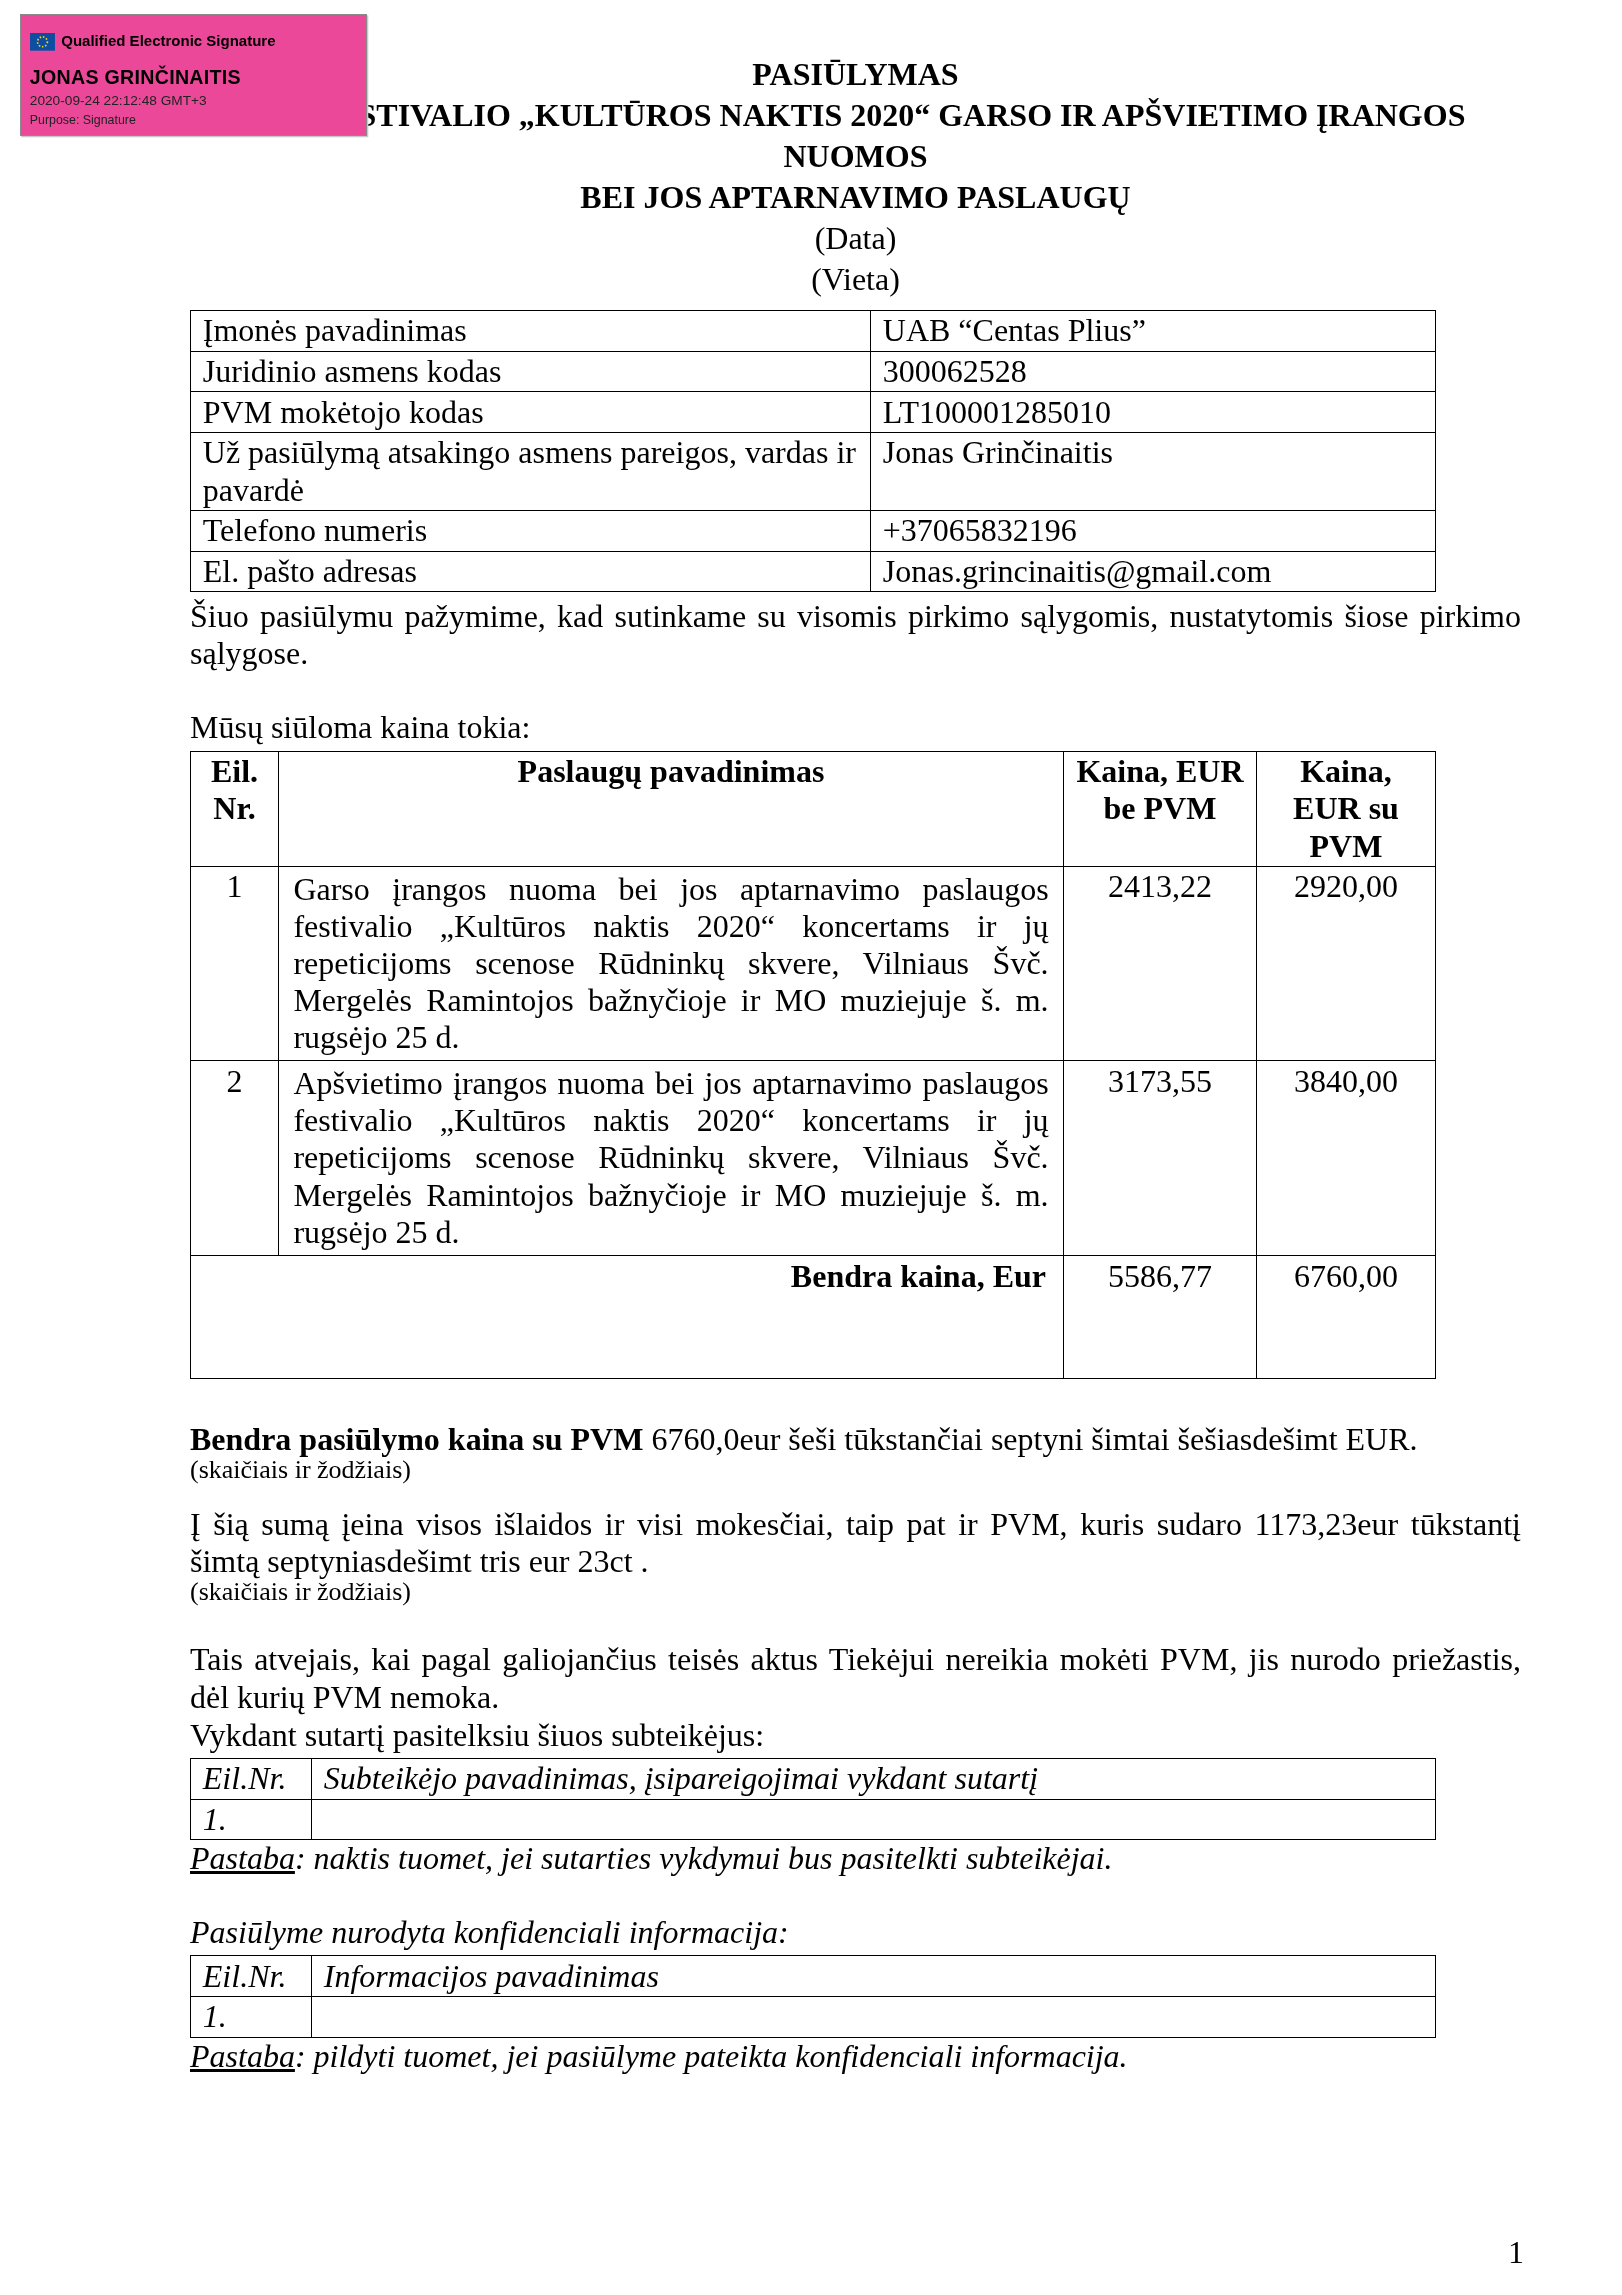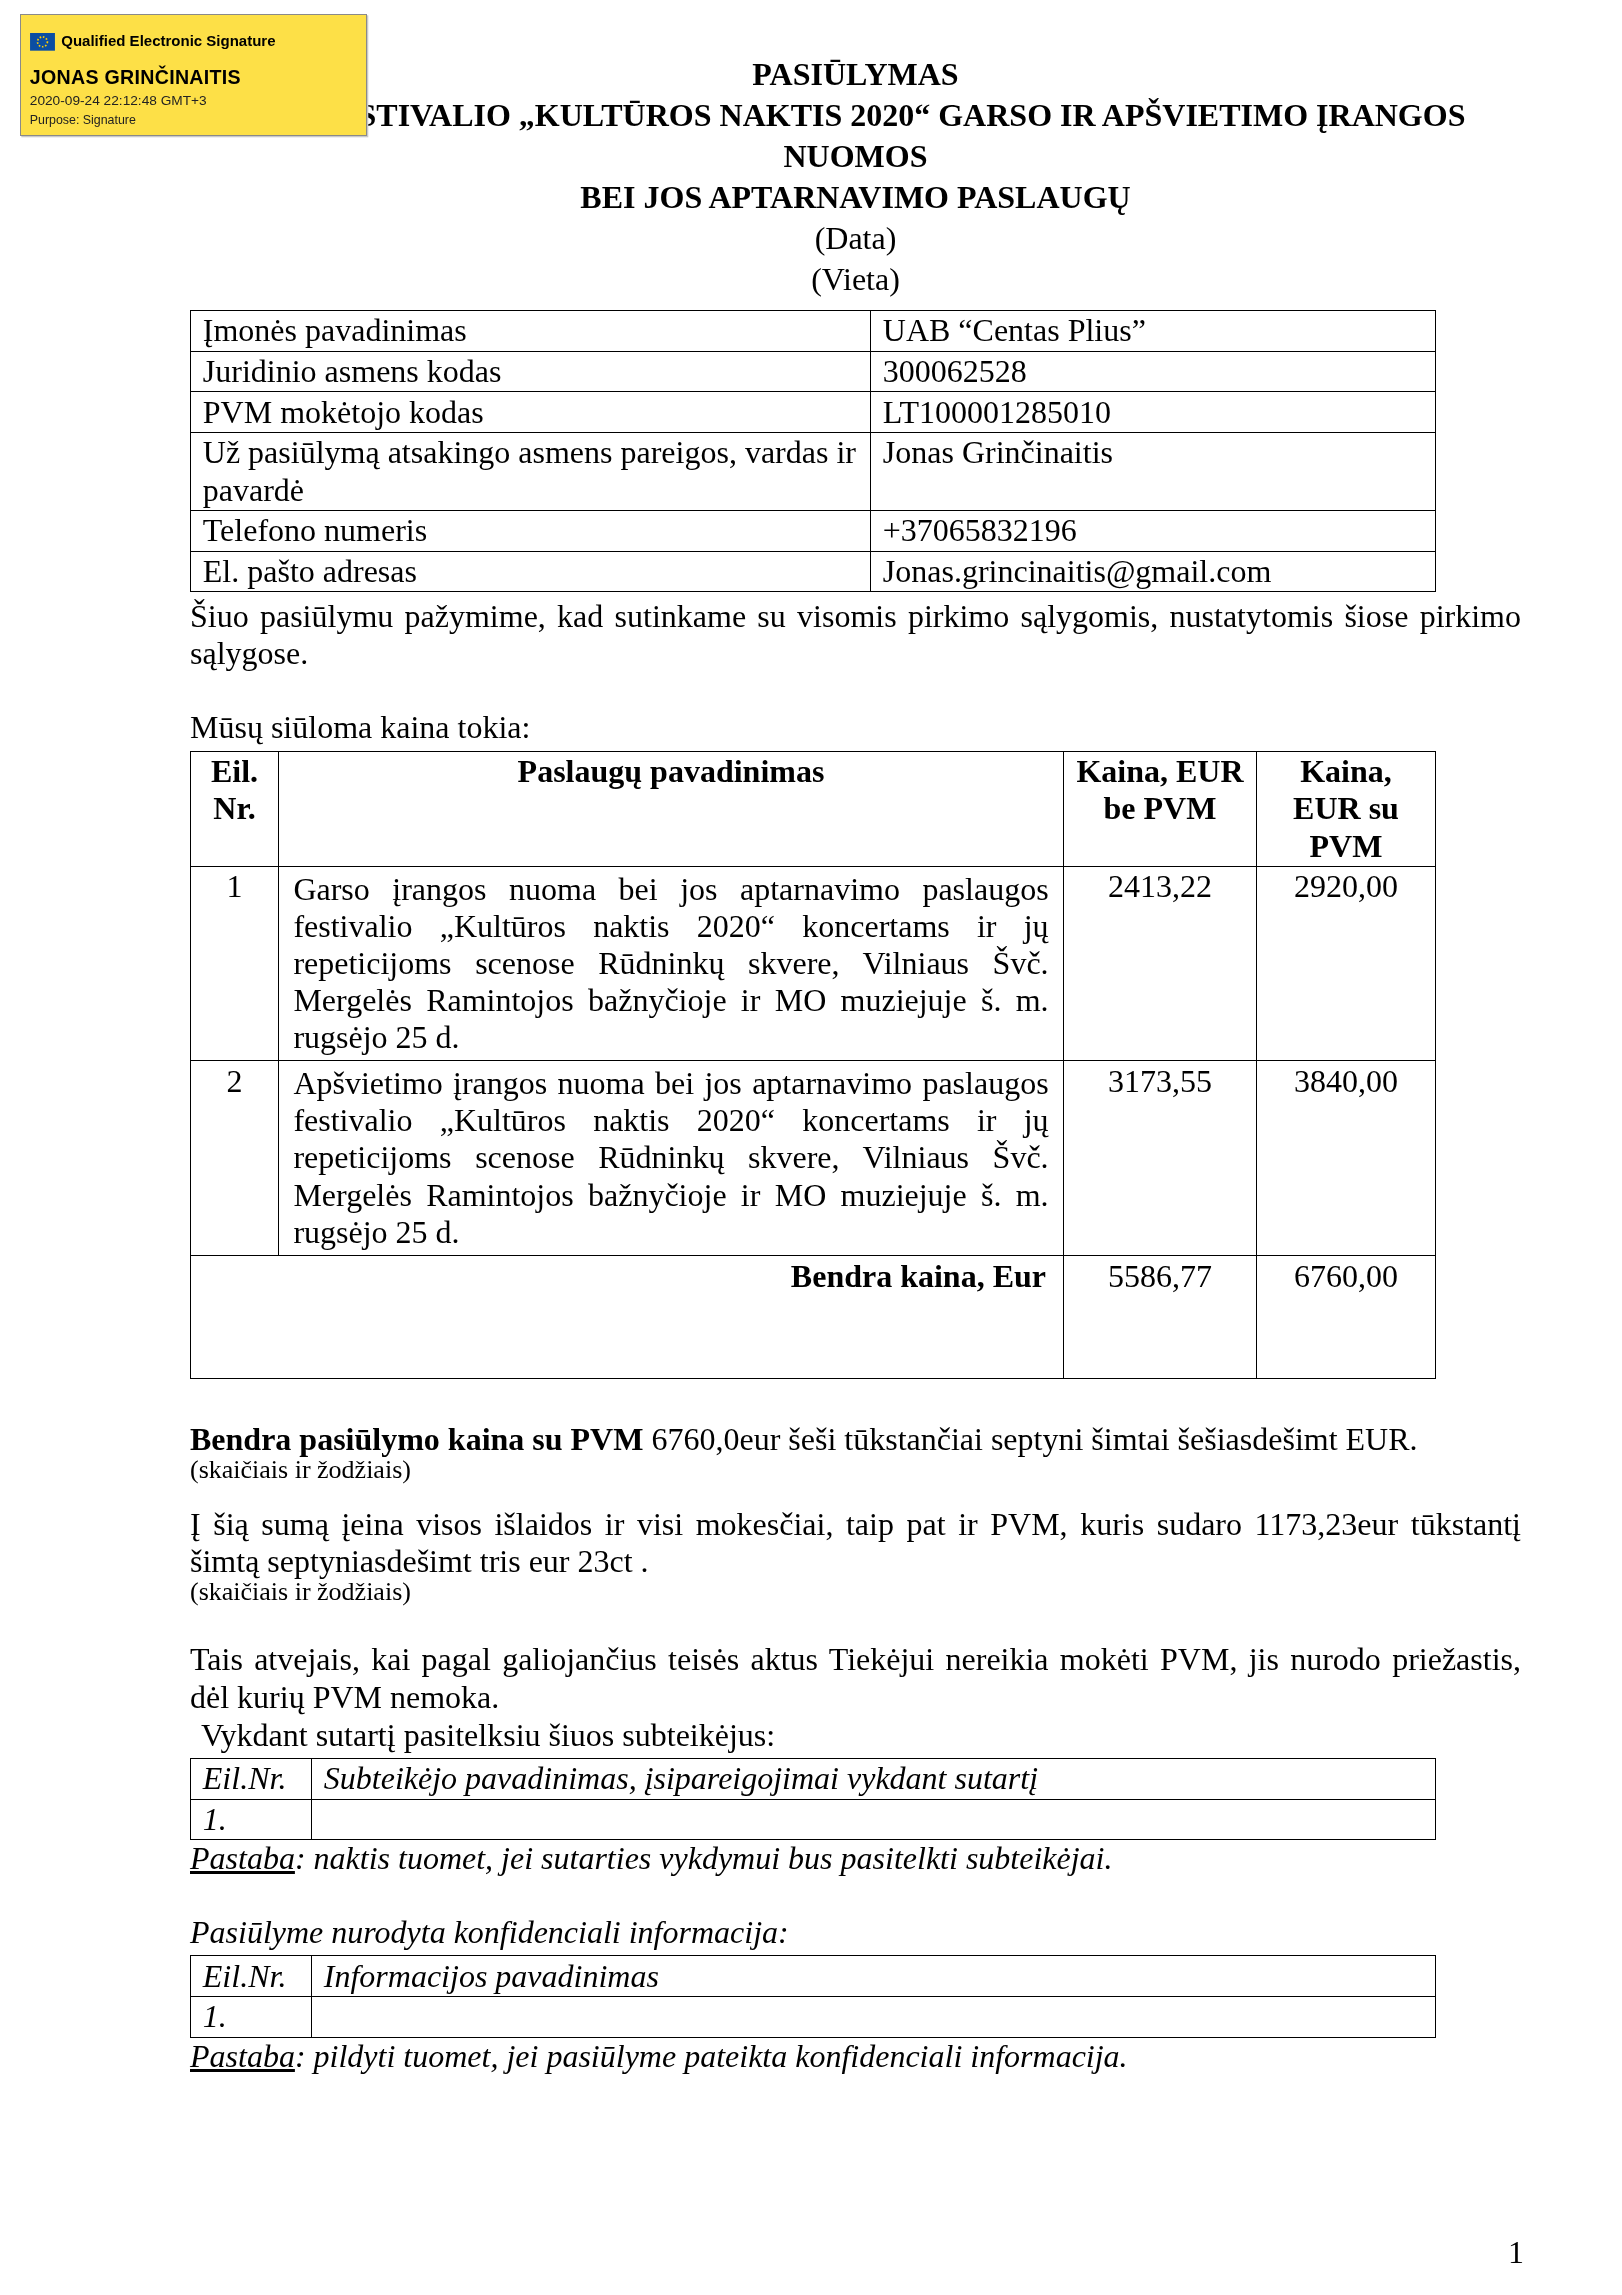--- a/index.html
+++ b/index.html
@@ -10,21 +10,21 @@
   }
   .page {
     position:relative; width:1622px; height:2295px;
     padding:26px 101px 0 190px;
     font-size:32px; line-height:1.16;
   }
 
   
   .stamp {
     position:absolute; top:14.4px; left:19.6px; width:347px;
-    background:#fde047; border:1.3px solid #8a8a8a;
+    background:#ec4899; border:1.3px solid #8a8a8a;
     box-shadow:1.3px 1.3px 0 #c9c9c9;
     padding:6.5px 9.2px 7.9px 9.2px;
   }
   .stamp-header { display:flex; align-items:center; gap:6.5px; }
   .stamp-title { font-size:15px; font-weight:bold; font-family:"Liberation Sans", sans-serif; }
   .stamp-name { font-size:19.6px; font-weight:bold; font-family:"Liberation Sans", sans-serif; margin-top:6.5px; letter-spacing:0.3px; }
   .stamp-time { font-size:13.7px; font-family:"Liberation Sans", sans-serif; margin-top:5.2px; color:#222; }
   .stamp-purpose { font-size:12.4px; font-family:"Liberation Sans", sans-serif; margin-top:3.9px; color:#222; }
 
   .annex { text-align:right; margin-top:71px; }
@@ -53,21 +53,21 @@
   .price td.total-label { text-align:right; font-weight:bold; padding-right:17px; }
 
   .total-line { margin-top:42px; }
   .total-line .bold { font-weight:bold; }
   .small-note { display:block; padding-right:85px; font-size:26px; line-height:23.6px; }
 
   .para { text-align:justify; }
   .vat-para { margin-top:23.6px; }
   .no-vat-para { margin-top:38px; }
 
-  .sub-intro { margin-top:1.3px;margin-left:11px; }
+  .sub-intro { margin-top:1.3px; }
   .itbl { margin-top:3.9px; font-style:italic; }
   .itbl td { height:39px; }
   .itbl col.c1 { width:121px; }
   .pastaba { font-style:italic; }
   .pastaba .ulabel { text-decoration:underline; }
   .conf-intro { margin-top:37px; font-style:italic; }
 
   .page-number { position:absolute; right:98px; bottom:23.6px; font-size:32px; }
 </style>
 </head>

